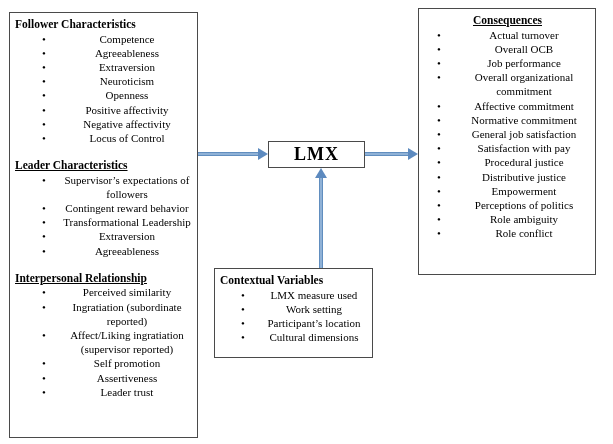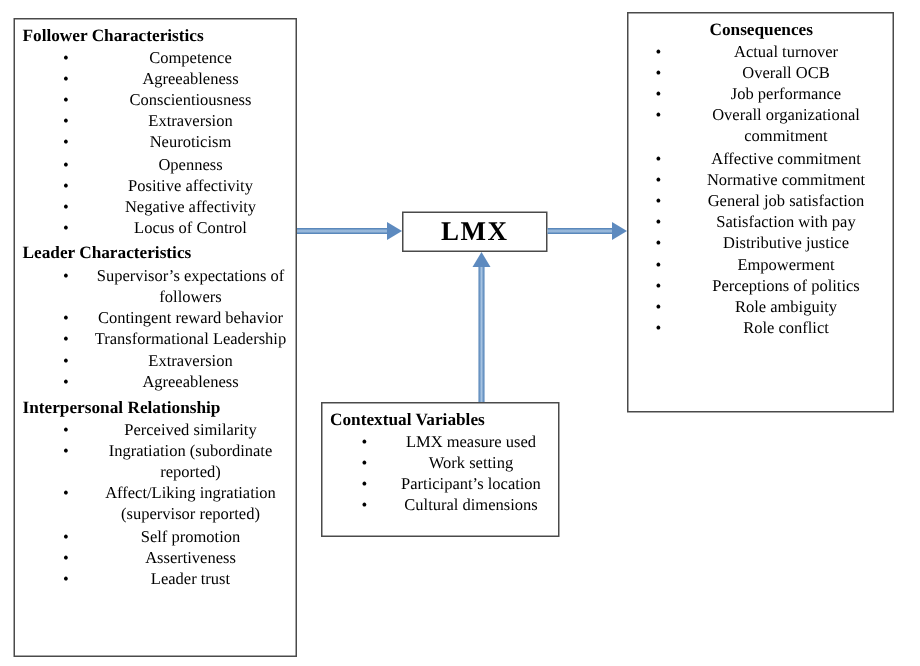--- a/index.html
+++ b/index.html
@@ -25,22 +25,22 @@
   .box-consequences{ left: 418px; top: 8px;   width: 178px; height: 267px; padding: 4px 3px 0 4px; }
   .box-lmx         { left: 268px; top: 141px; width: 97px;  height: 27px;
                      display: flex; align-items: center; justify-content: center; }
   .box-contextual  { left: 214px; top: 268px; width: 159px; height: 90px; padding: 4px 4px 0 5px; }
 
   .sec-title {
     font-weight: bold;
     font-size: 11.5px;
     line-height: 14.5px;
   }
-  .sec-title.centered { text-align: center; }
-  .sec-gap { margin-top: 3px; }
+  .sec-title.centered { text-align: center; text-decoration: underline; }
+  .sec-gap { margin-top: 13px; text-decoration: underline; }
 
   ul.items {
     list-style: none;
     margin: 0;
     padding: 0 0 0 46px;
     font-size: 11px;
     line-height: 14.2px;
   }
   .box-consequences ul.items { padding-left: 33px; }
   .box-contextual   ul.items { padding-left: 40px; }
@@ -90,21 +90,20 @@
 <body>
 
 <div class="page">
 
   <div class="box box-antecedents">
     <div>
       <div class="sec-title">Follower Characteristics</div>
       <ul class="items">
         <li>Competence</li>
         <li>Agreeableness</li>
-        <li>Conscientiousness</li>
         <li>Extraversion</li>
         <li>Neuroticism</li>
         <li>Openness</li>
         <li>Positive affectivity</li>
         <li>Negative affectivity</li>
         <li>Locus of Control</li>
       </ul>
     </div>
     <div>
       <div class="sec-title sec-gap">Leader Characteristics</div>
@@ -147,20 +146,21 @@
     <div class="sec-title centered">Consequences</div>
     <ul class="items">
       <li>Actual turnover</li>
       <li>Overall OCB</li>
       <li>Job performance</li>
       <li>Overall organizational commitment</li>
       <li>Affective commitment</li>
       <li>Normative commitment</li>
       <li>General job satisfaction</li>
       <li>Satisfaction with pay</li>
+      <li>Procedural justice</li>
       <li>Distributive justice</li>
       <li>Empowerment</li>
       <li>Perceptions of politics</li>
       <li>Role ambiguity</li>
       <li>Role conflict</li>
     </ul>
   </div>
 
   <div class="hline" style="left:198px; top:152px; width:61px;"></div>
   <div class="head-right" style="left:258px; top:148px;"></div>

